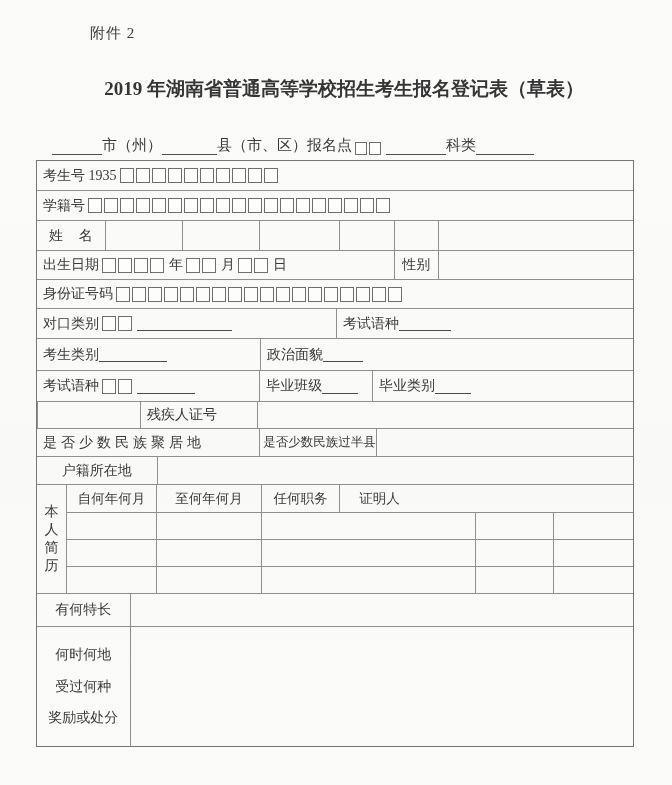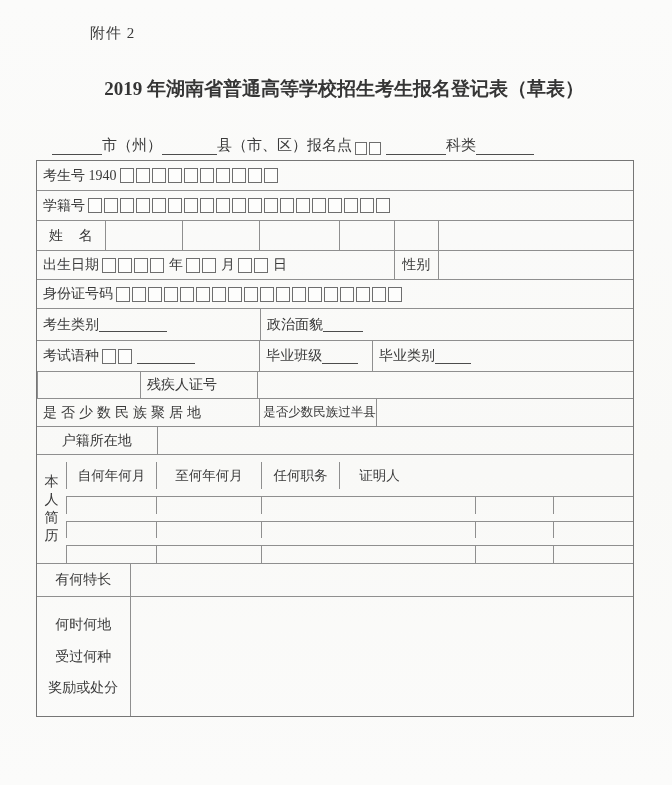--- a/index.html
+++ b/index.html
@@ -46,21 +46,21 @@
   .boxes.sm .bx{width:12px;height:13px;}
   .lbl{white-space:nowrap;}
   .spread{letter-spacing:4px;}
   .small-txt{font-size:12.5px;}
   
   .side{
     flex-direction:column;justify-content:center;align-items:center;
     padding:0;gap:2px;font-size:14px;line-height:16px;
   }
   .resume-main{flex:1;display:flex;flex-direction:column;}
-  .r-row{display:flex;flex:1;border-top:1px solid #8f8f8f;margin-top:7px;}
+  .r-row{display:flex;flex:1;border-top:1px solid #8f8f8f;}
   .r-row.head{border-top:none;font-size:13.5px;}
   .r-cell{border-left:1px solid #8f8f8f;box-sizing:border-box;
           display:flex;align-items:center;justify-content:center;overflow:hidden;white-space:nowrap;}
   
   .awards-lines{
     flex-direction:column;justify-content:space-evenly;align-items:center;
     padding:6px 0;white-space:nowrap;
   }
   .awards-lines span{display:block;}
 </style>
@@ -84,21 +84,21 @@
       </span>
     <span class="ul" style="width:60px"></span>
     <span class="lbl">科类</span>
     <span class="ul" style="width:58px"></span>
   </div>
 
   <div class="tbl">
 
     <div class="row" style="height:29px">
       <div class="cell first" style="width:598px">
-        <span class="lbl">考生号</span>&nbsp;<span>1940</span>
+        <span class="lbl">考生号</span>&nbsp;<span>1935</span>
         <span class="boxes">
             <span class="bx"></span>
             <span class="bx"></span>
             <span class="bx"></span>
             <span class="bx"></span>
             <span class="bx"></span>
             <span class="bx"></span>
             <span class="bx"></span>
             <span class="bx"></span>
             <span class="bx"></span>
@@ -193,20 +193,34 @@
             <span class="bx"></span>
             <span class="bx"></span>
             <span class="bx"></span>
             <span class="bx"></span>
             <span class="bx"></span>
             <span class="bx"></span>
           </span>
       </div>
     </div>
 
+    <div class="row" style="height:30px">
+      <div class="cell first" style="width:300px">
+        <span class="lbl">对口类别</span>
+        <span class="boxes">
+            <span class="bx"></span>
+            <span class="bx"></span>
+          </span>
+        <span class="ul" style="width:95px"></span>
+      </div>
+      <div class="cell" style="width:298px">
+        <span class="lbl">考试语种</span>
+        <span class="ul" style="width:52px"></span>
+      </div>
+    </div>
 
     <div class="row" style="height:32px">
       <div class="cell first" style="width:223px">
         <span class="lbl">考生类别</span>
         <span class="ul" style="width:68px"></span>
       </div>
       <div class="cell" style="width:262px">
         <span class="lbl">政治面貌</span>
         <span class="ul" style="width:40px"></span>
       </div>

